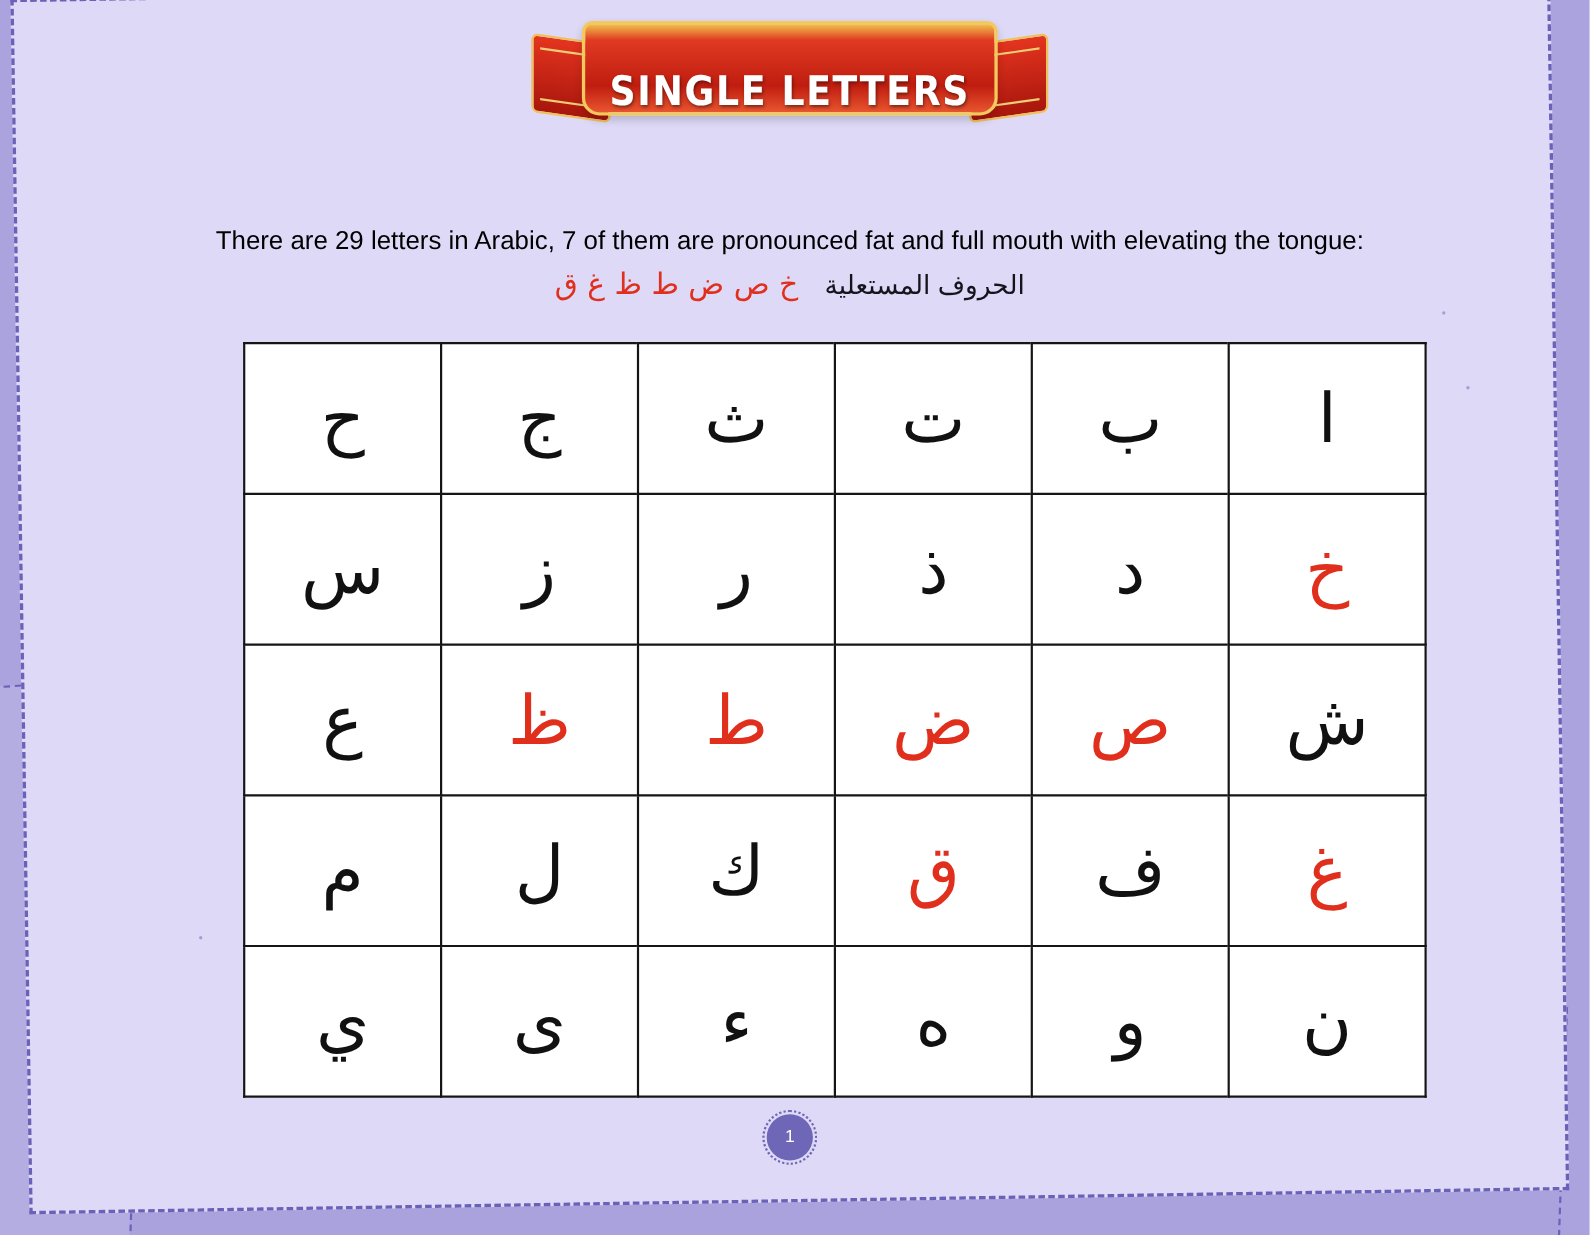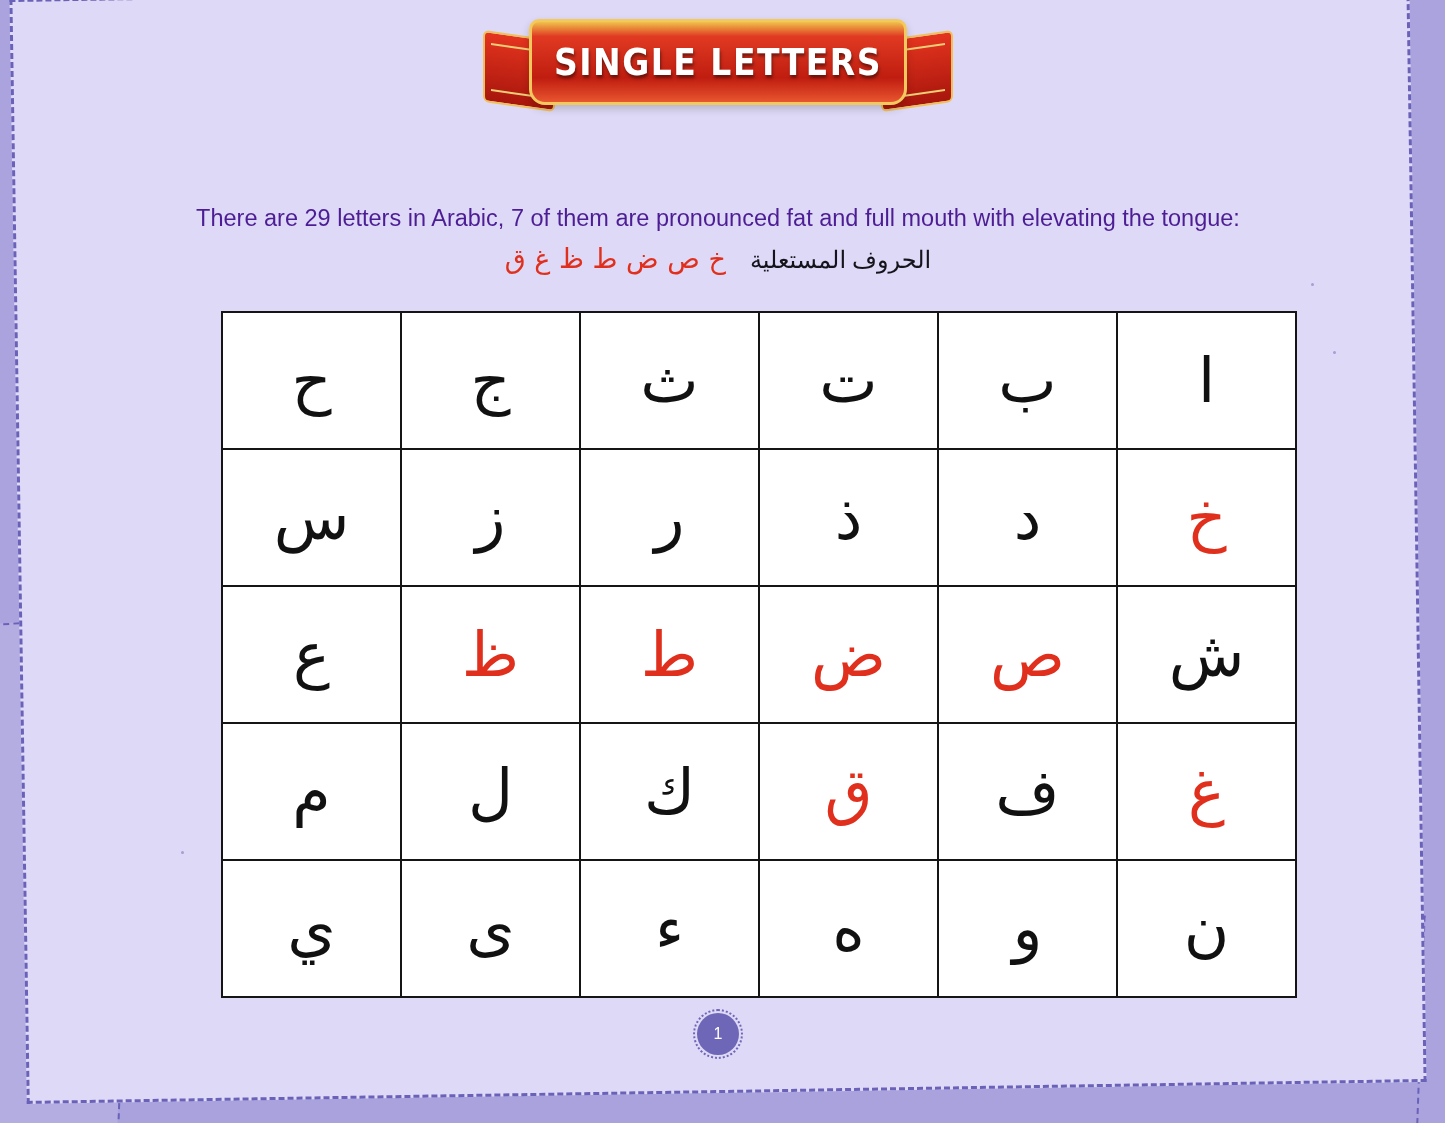--- a/index.html
+++ b/index.html
@@ -118,21 +118,21 @@
     position: absolute;
     left: 46px;
     right: 46px;
     top: 0;
     height: 86px;
     background: linear-gradient(180deg,#f0c14b 0%, #e03a22 18%, #c01d10 70%, #e8552f 100%);
     border: 3px solid #f3c95e;
     border-radius: 10px 10px 16px 16px;
     box-sizing: border-box;
     display: flex;
-    align-items: center;
+    align-items: flex-end;
     justify-content: center;
     box-shadow: 0 4px 8px rgba(0,0,0,.18);
   }
   .ribbon-band::before {
     content: "";
     position: absolute;
     left: 0; right: 0;
     top: 50%;
     height: 1px;
   }
@@ -160,21 +160,21 @@
     direction: rtl;
   }
 
   
   .intro-line1 {
     position: absolute;
     left: 0; right: 0;
     top: 214px;
     text-align: center;
     font-size: 23.5px;
-    color: #4c1d95;
+    color: #000000;
     font-family: "Liberation Sans", sans-serif;
   }
   .intro-line2 {
     position: absolute;
     left: 0; right: 0;
     top: 252px;
     text-align: center;
     font-size: 23.5px;
     color: #14141c;
     display: flex;
@@ -184,21 +184,21 @@
   }
   .intro-line2 .ar-red {
     color: #e0301d;
     font-family: "DejaVu Sans", sans-serif;
     font-size: 27px;
     direction: rtl;
     letter-spacing: 1px;
   }
   .intro-line2 .ar-black {
     color: #14141c;
-    font-family: Liberation Serif, serif;
+    font-family: Liberation Sans, sans-serif;
     font-size: 24px;
     direction: rtl;
   }
 
   
   .letters-table {
     position: absolute;
     left: 200px;
     top: 320px;
     width: 1065px;

